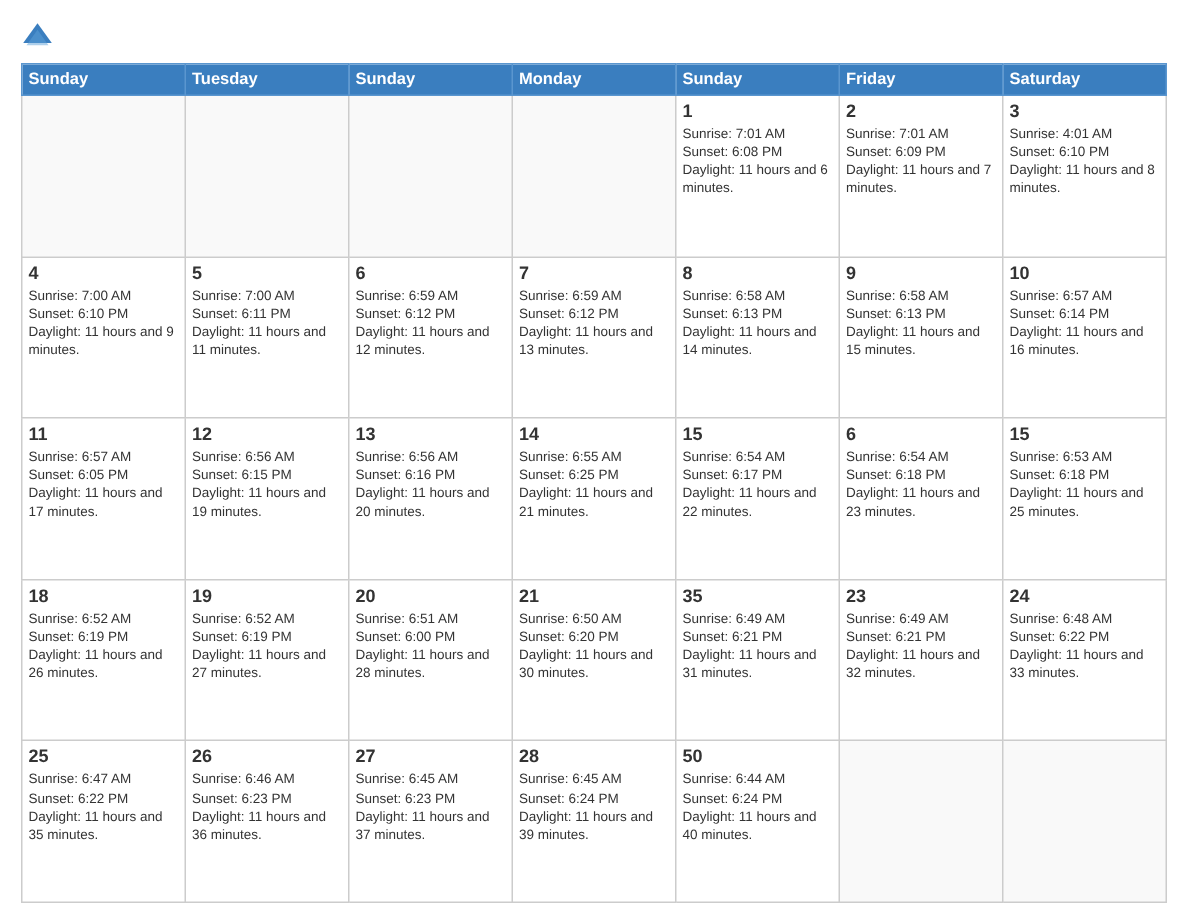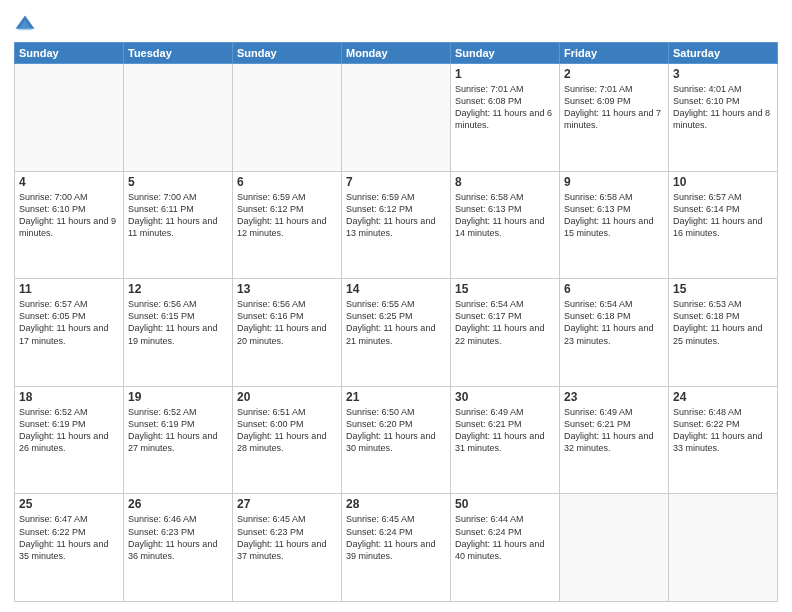--- a/index.html
+++ b/index.html
@@ -265,21 +265,21 @@
 Sunset: 6:00 PM
 Daylight: 11 hours and 28 minutes.</div>
           </td>
           <td>
             <span class="day-num">21</span>
             <div class="day-info">Sunrise: 6:50 AM
 Sunset: 6:20 PM
 Daylight: 11 hours and 30 minutes.</div>
           </td>
           <td>
-            <span class="day-num">30</span>
+            <span class="day-num">35</span>
             <div class="day-info">Sunrise: 6:49 AM
 Sunset: 6:21 PM
 Daylight: 11 hours and 31 minutes.</div>
           </td>
           <td>
             <span class="day-num">23</span>
             <div class="day-info">Sunrise: 6:49 AM
 Sunset: 6:21 PM
 Daylight: 11 hours and 32 minutes.</div>
           </td>

